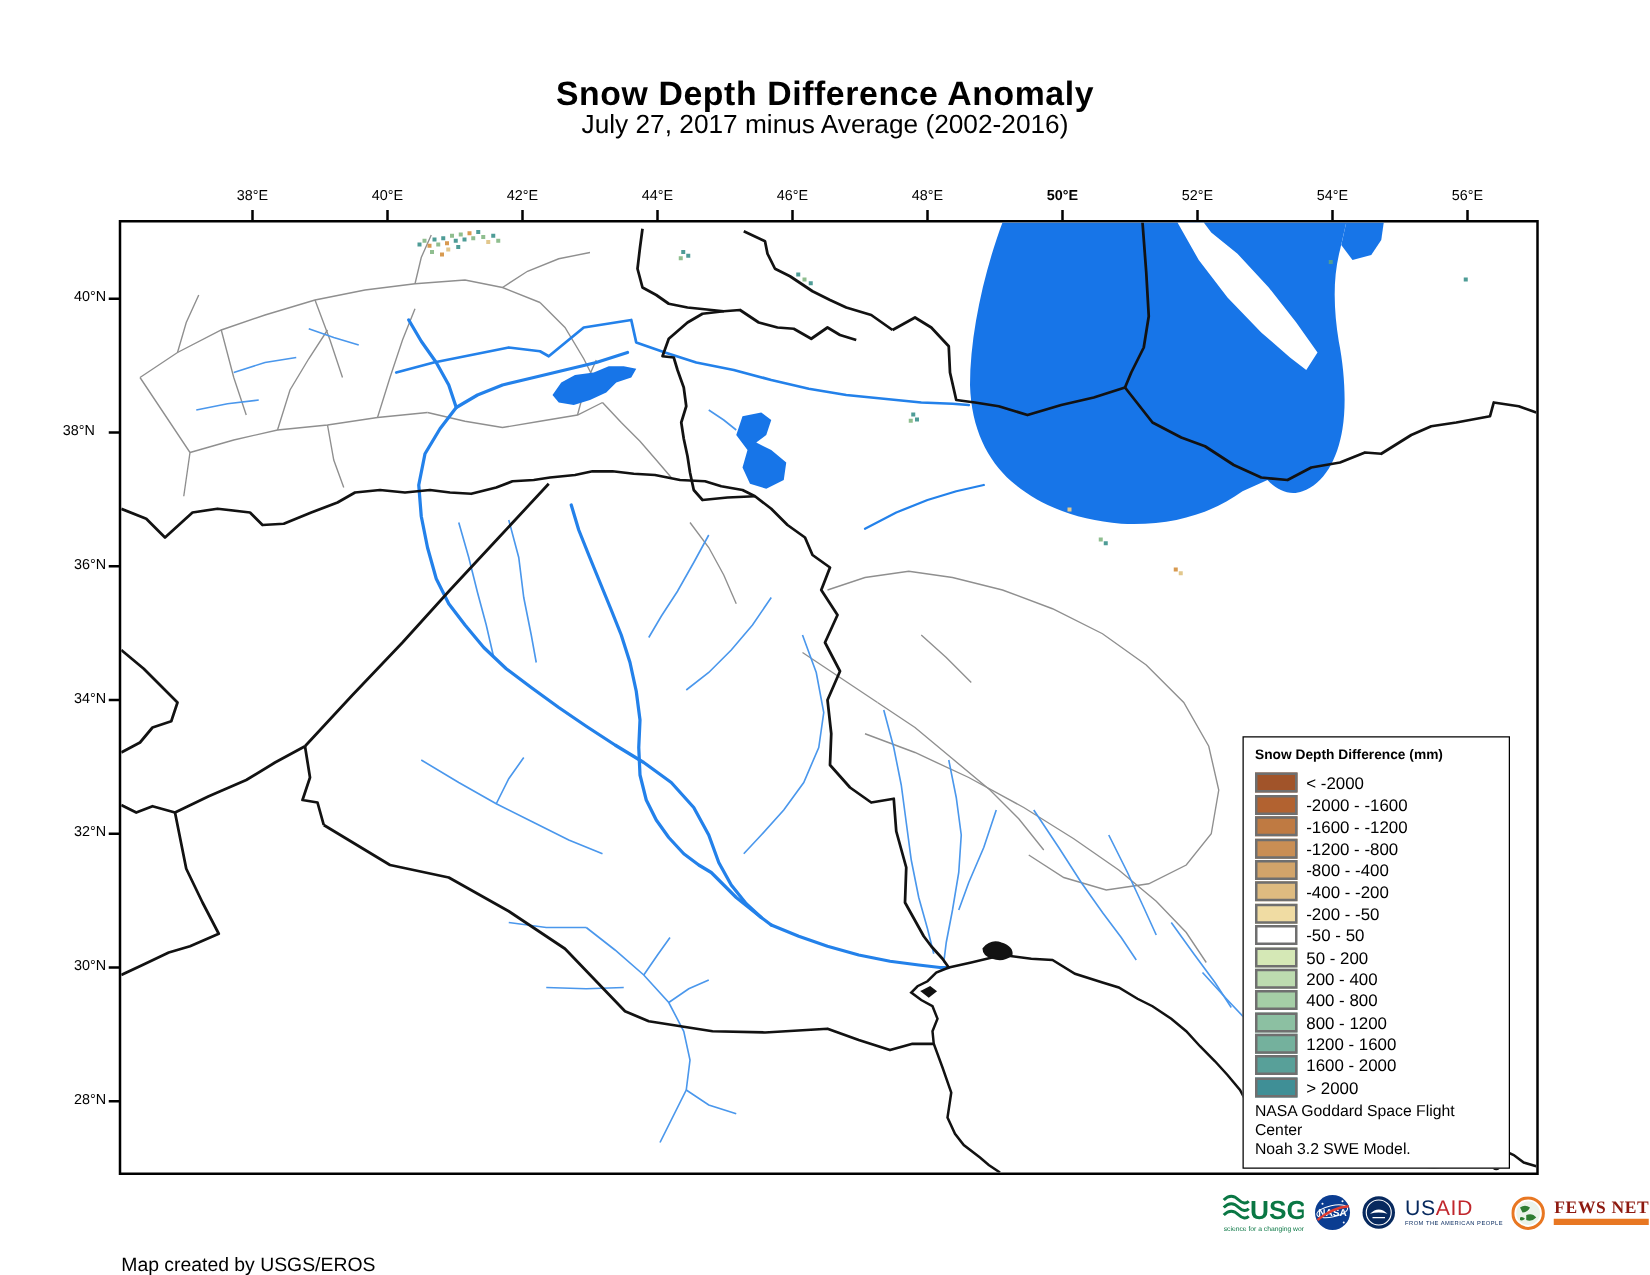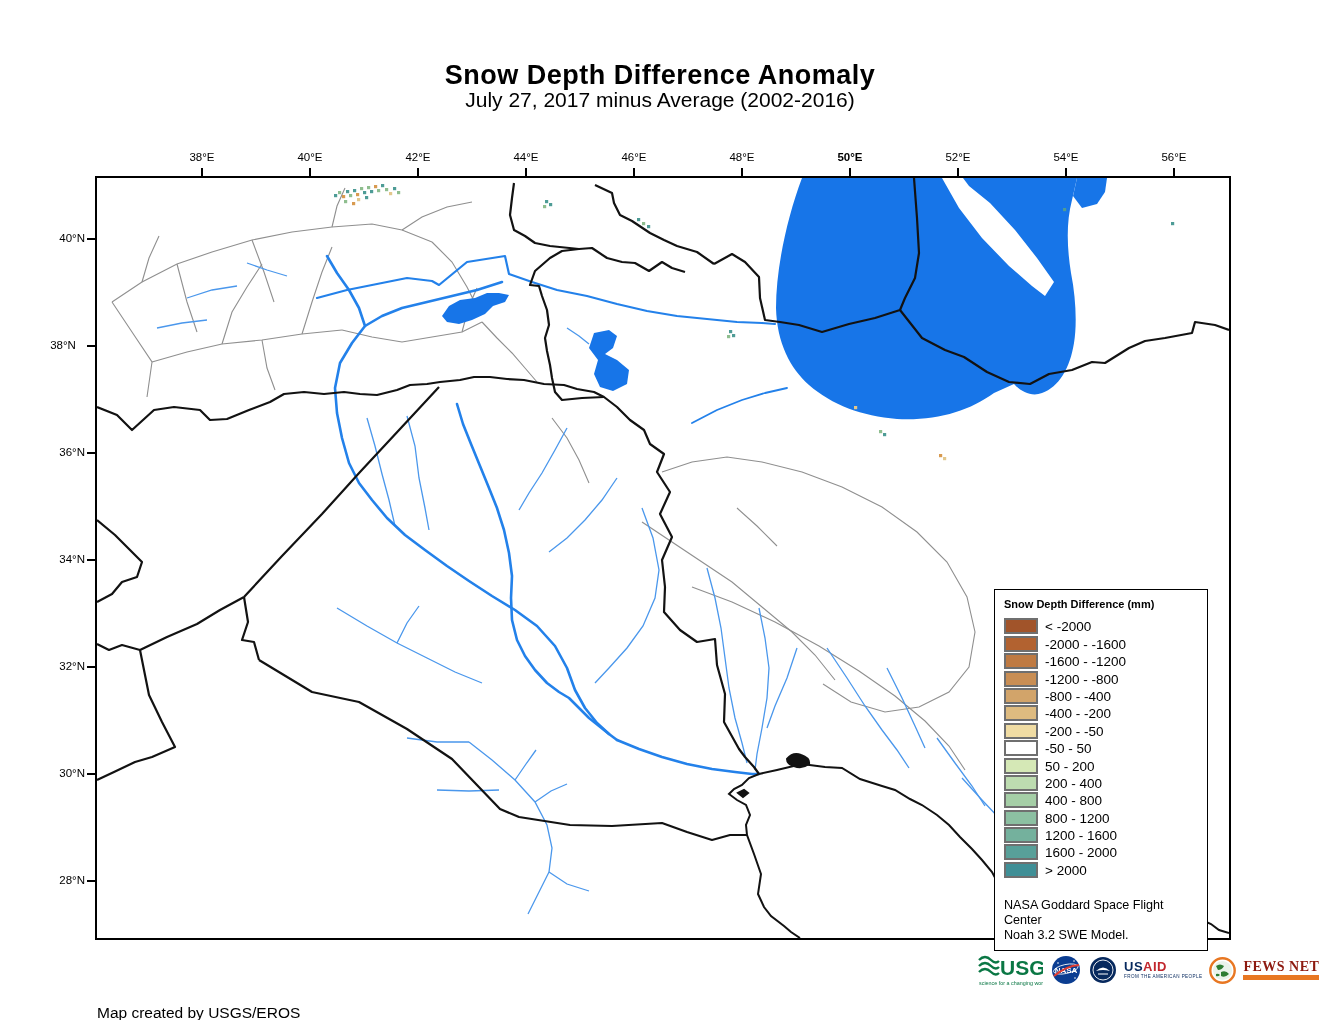--- a/index.html
+++ b/index.html
@@ -15,25 +15,25 @@
   .xtick-label{position:absolute;top:-27px;width:50px;margin-left:-25px;text-align:center;
                font-size:11.5px;}
   .ytick{position:absolute;left:-10px;width:9px;height:2px;background:#000;}
   .ytick-label{position:absolute;left:-56px;width:44px;text-align:right;font-size:11.5px;margin-top:-7px;}
   .legend{position:absolute;left:897px;top:411px;width:214px;background:#fff;
           border:1px solid #000;padding:8px 9px 8px 9px;box-sizing:border-box;}
   .legend-title{font-size:11px;font-weight:bold;margin-bottom:7px;}
   .legend-row{display:flex;align-items:flex-end;height:17.4px;}
   .legend-swatch{width:30px;height:12px;border:2px solid #6f6f6f;flex:0 0 auto;}
   .legend-label{font-size:13.5px;margin-left:7px;white-space:nowrap;}
-  .legend-note{font-size:12.6px;line-height:1.18;margin-top:20px;}
+  .legend-note{font-size:12.6px;line-height:1.18;margin-top:4px;}
   .credit{position:absolute;left:97px;top:1004px;font-size:15.5px;}
   .logos{position:absolute;left:977px;top:950px;height:40px;display:flex;align-items:center;gap:7px;}
   .usaid-text{display:flex;flex-direction:column;justify-content:center;line-height:1;}
-  .usaid-word{font-size:13px;font-weight:bold;letter-spacing:.5px;}
+  .usaid-word{font-size:17px;font-weight:normal;letter-spacing:.5px;}
   .usaid-us{color:#07295e}.usaid-aid{color:#c1272d}
   .usaid-tag{font-size:4.6px;color:#07295e;letter-spacing:.4px;margin-top:1.5px;}
   .fews-block{display:flex;flex-direction:column;justify-content:space-between;}
   .fews-text{font-family:"Liberation Serif","DejaVu Serif",serif;font-weight:bold;
              font-size:14px;color:#8e1a10;letter-spacing:.5px;line-height:1;}
   .fews-bar{height:5px;background:#e87722;margin-top:1.5px;}
 </style>
 </head>
 <body>
 

